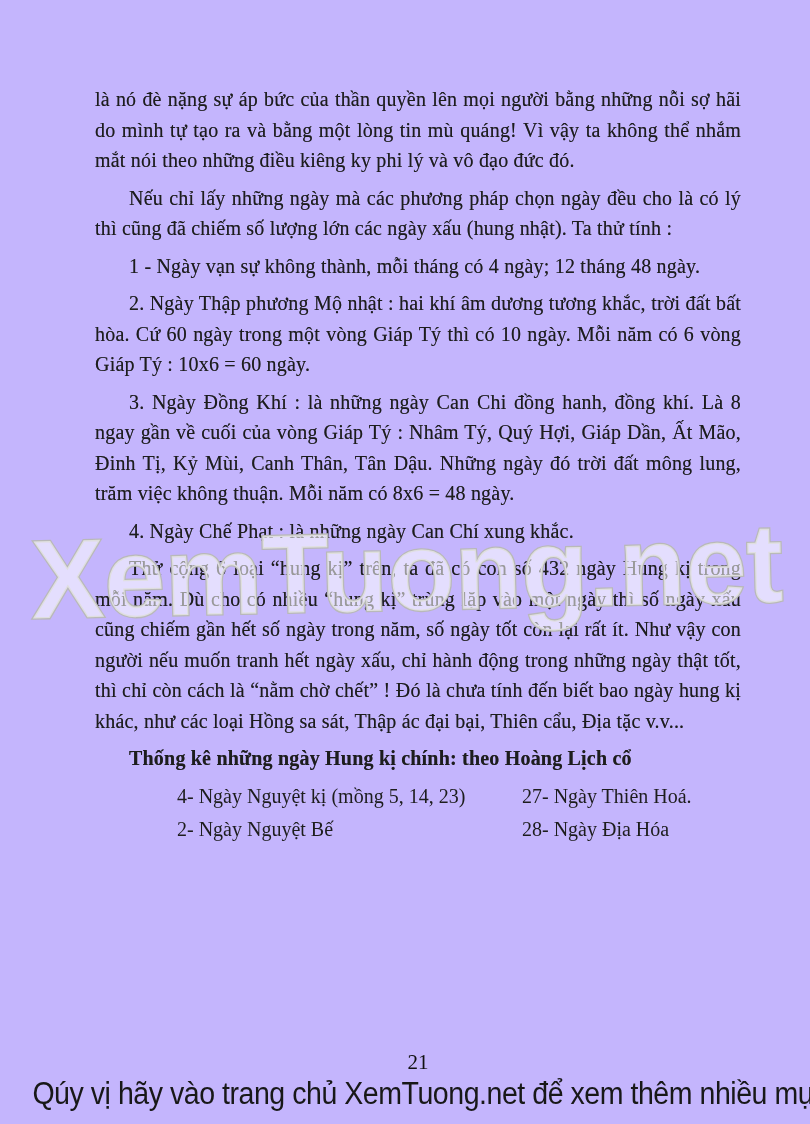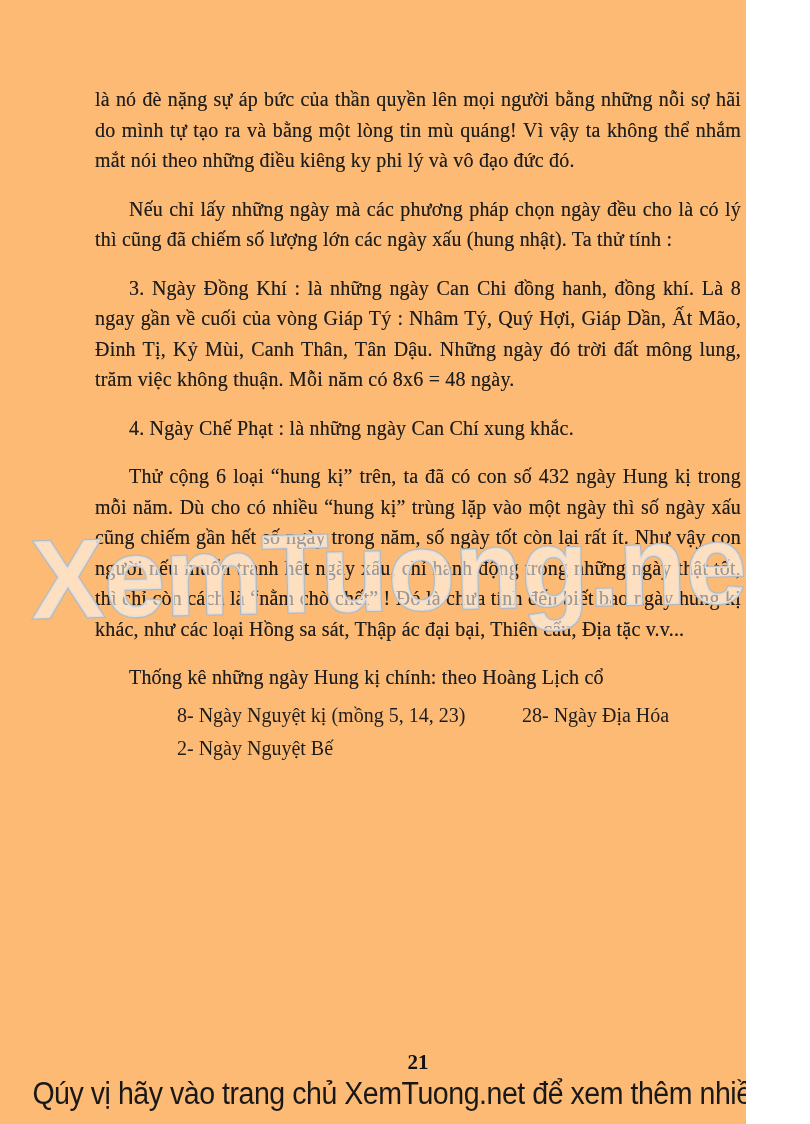--- a/index.html
+++ b/index.html
@@ -2,53 +2,54 @@
 <html><head>
 <meta charset="utf-8">
 <style>
   html, body {
     margin: 0;
     padding: 0;
     background: #ffffff;
   }
   .page {
     position: relative;
-    width: 746px;
+    width: 810px;
     height: 1124px;
-    background: #fdba74;
+    background: #c4b5fd;
     overflow: hidden;
     font-family: "Liberation Serif", "DejaVu Serif", serif;
     color: #1d1d1d;
   }
   .text-block {
     position: absolute;
     left: 95px;
     top: 84px;
     width: 646px;
   }
   .text-block p {
     margin: 0;
     padding: 0;
     font-size: 20px;
     line-height: 30.5px;
     text-align: justify;
     letter-spacing: 0.2px;
   }
   .text-block p + p {
-    margin-top: 18px;
+    margin-top: 7px;
   }
   .text-block p.indent {
     text-indent: 34px;
   }
   
   .text-block p {
     text-shadow: 0 0 0.4px rgba(30,30,30,0.55);
   }
   .stats-line {
     margin-top: 10px;
+    font-weight: bold;
   }
   .day-list {
     display: flex;
     margin-top: 6px;
     font-size: 20px;
     line-height: 33px;
   }
   .day-list .col-left {
     width: 345px;
     margin-left: 82px;
@@ -77,21 +78,21 @@
     stroke-width: 2.6px;
     paint-order: stroke fill;
   }
   .page-number {
     position: absolute;
     top: 1050px;
     left: 95px;
     width: 646px;
     text-align: center;
     font-size: 21px;
-    font-weight: bold;
+    font-weight: normal;
     color: #111;
     font-family: "Liberation Serif", serif;
   }
   .site-footer {
     position: absolute;
     top: 1076px;
     left: 0;
     width: 810px;
     text-align: center;
     font-family: "Liberation Sans", "DejaVu Sans", sans-serif;
@@ -105,31 +106,34 @@
   }
 </style>
 </head>
 <body>
 
 <div class="page">
 
   <div class="text-block">
     <p>là nó đè nặng sự áp bức của thần quyền lên mọi người bằng những nỗi sợ hãi do mình tự tạo ra và bằng một lòng tin mù quáng! Vì vậy ta không thể nhắm mắt nói theo những điều kiêng ky phi lý và vô đạo đức đó.</p>
     <p class="indent">Nếu chỉ lấy những ngày mà các phương pháp chọn ngày đều cho là có lý thì cũng đã chiếm số lượng lớn các ngày xấu (hung nhật). Ta thử tính :</p>
+    <p class="indent">1 - Ngày vạn sự không thành, mỗi tháng có 4 ngày; 12 tháng 48 ngày.</p>
+    <p class="indent">2. Ngày Thập phương Mộ nhật : hai khí âm dương tương khắc, trời đất bất hòa. Cứ 60 ngày trong một vòng Giáp Tý thì có 10 ngày. Mỗi năm có 6 vòng Giáp Tý : 10x6 = 60 ngày.</p>
     <p class="indent">3. Ngày Đồng Khí : là những ngày Can Chi đồng hanh, đồng khí. Là 8 ngay gần về cuối của vòng Giáp Tý : Nhâm Tý, Quý Hợi, Giáp Dần, Ất Mão, Đinh Tị, Kỷ Mùi, Canh Thân, Tân Dậu. Những ngày đó trời đất mông lung, trăm việc không thuận. Mỗi năm có 8x6 = 48 ngày.</p>
     <p class="indent">4. Ngày Chế Phạt : là những ngày Can Chí xung khắc.</p>
     <p class="indent">Thử cộng 6 loại “hung kị” trên, ta đã có con số 432 ngày Hung kị trong mỗi năm. Dù cho có nhiều “hung kị” trùng lặp vào một ngày thì số ngày xấu cũng chiếm gần hết số ngày trong năm, số ngày tốt còn lại rất ít. Như vậy con người nếu muốn tranh hết ngày xấu, chỉ hành động trong những ngày thật tốt, thì chỉ còn cách là “nằm chờ chết” ! Đó là chưa tính đến biết bao ngày hung kị khác, như các loại Hồng sa sát, Thập ác đại bại, Thiên cẩu, Địa tặc v.v...</p>
     <p class="indent stats-line">Thống kê những ngày Hung kị chính: theo Hoàng Lịch cổ</p>
 
     <div class="day-list">
       <div class="col-left">
-        <div>8- Ngày Nguyệt kị  (mồng 5, 14, 23)</div>
+        <div>4- Ngày Nguyệt kị  (mồng 5, 14, 23)</div>
         <div>2- Ngày Nguyệt Bế</div>
       </div>
       <div class="col-right">
+        <div>27- Ngày Thiên Hoá.</div>
         <div>28- Ngày Địa Hóa</div>
       </div>
     </div>
   </div>
 
   <svg class="watermark" viewBox="0 0 778 160">
     <text x="389" y="118" text-anchor="middle" textLength="752" lengthAdjust="spacingAndGlyphs">XemTuong.net</text>
   </svg>
 
   <div class="page-number">21</div>

